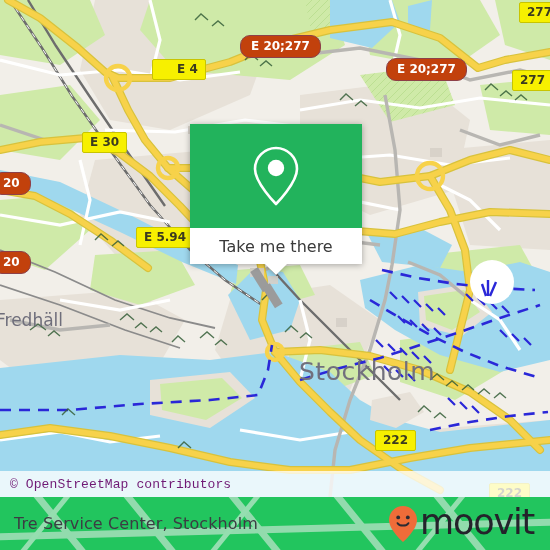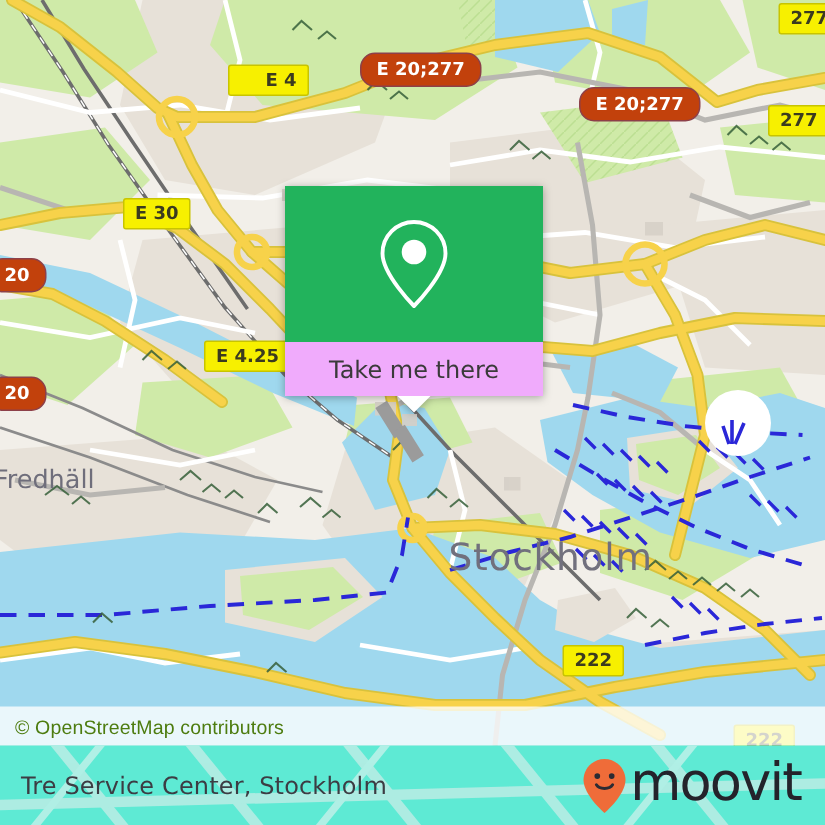--- a/index.html
+++ b/index.html
@@ -70,41 +70,41 @@
   
   .attribution {
     position: absolute;
     left: 0; bottom: 0;
     width: 550px; height: 26px;
     background: rgba(255,255,255,0.78);
     display: flex; align-items: center;
   }
   .attribution span {
     font-size: 13px;
-    color: #4d7c0f;
-    font-family: Liberation Sans, sans-serif;
+    color: #701a75;
+    font-family: Liberation Mono, monospace;
     padding-left: 10px;
     letter-spacing: 0.1px;
   }
 
   
   .popup {
     position: absolute;
     left: 190px; top: 124px;
     width: 172px;
     filter: drop-shadow(0 1px 3px rgba(0,0,0,0.32));
     cursor: pointer;
   }
   .popup-head {
     background: #22b35c;
     height: 104px;
     display: flex; align-items: center; justify-content: center;
   }
   .popup-body {
-    background: #f0abfc;
+    background: #ffffff;
     height: 36px;
     display: flex; align-items: center; justify-content: center;
     position: relative;
   }
   .popup-body-text {
     font-size: 16px;
     color: #3a3a3a;
     font-family: "DejaVu Sans", sans-serif;
   }
   .popup-tail {
@@ -116,21 +116,21 @@
     border-left: 11px solid transparent;
     border-right: 11px solid transparent;
     border-top: 11px solid #ffffff;
   }
 
   
   .footer {
     position: absolute;
     left: 0; bottom: 0;
     width: 550px; height: 53px;
-    background: #5eead4;
+    background: #22c55e;
     display: flex;
     align-items: center;
     justify-content: space-between;
     padding: 0 16px 0 14px;
     overflow: hidden;
   }
   .footer-watermark {
     position: absolute; left: 0; top: 0;
     width: 550px; height: 53px;
     opacity: 0.55;
@@ -368,26 +368,26 @@
         <rect x="268" y="284" width="9" height="24" transform="rotate(-32 272 296)"></rect>
       </g>
     </svg>
 
     <div class="map-label label-city" style="left:299px; top:357px;">Stockholm</div>
 
     <div class="map-label label-suburb" style="left:-4px; top:310px;">Fredhäll</div>
 
     <div class="shield shield-trunk" style="left:240px; top:35px;">E 20;277</div>
     <div class="shield shield-trunk" style="left:386px; top:58px;">E 20;277</div>
-    <div class="shield shield-motorway" style="left:152px; top:43px;padding-left:24px;">E 4</div>
+    <div class="shield shield-motorway" style="left:152px; top:59px;padding-left:24px;">E 4</div>
     <div class="shield shield-motorway" style="left:519px; top:2px;">277</div>
     <div class="shield shield-motorway" style="left:512px; top:70px;">277</div>
     <div class="shield shield-motorway" style="left:82px; top:132px;">E 30</div>
     <div class="shield shield-trunk" style="left:-8px; top:172px;">20</div>
-    <div class="shield shield-motorway" style="left:136px; top:227px;">E 4.25</div>
+    <div class="shield shield-motorway" style="left:136px; top:227px;">E 5.94</div>
     <div class="shield shield-trunk" style="left:-8px; top:251px;">20</div>
     <div class="shield shield-motorway" style="left:375px; top:430px;">222</div>
     <div class="shield shield-motorway" style="left:489px; top:483px;">222</div>
 
     <div class="popup">
       <div class="popup-head">
         <svg width="52" height="62" viewBox="0 0 52 62">
           <path d="M26 3 C14.4 3 5 12.4 5 24 C5 38 26 59 26 59 C26 59 47 38 47 24 C47 12.4 37.6 3 26 3 Z" fill="none" stroke="#ffffff" stroke-width="2.6" stroke-linejoin="round"></path>
           <circle cx="26" cy="23" r="8.2" fill="#ffffff"></circle>
         </svg>

